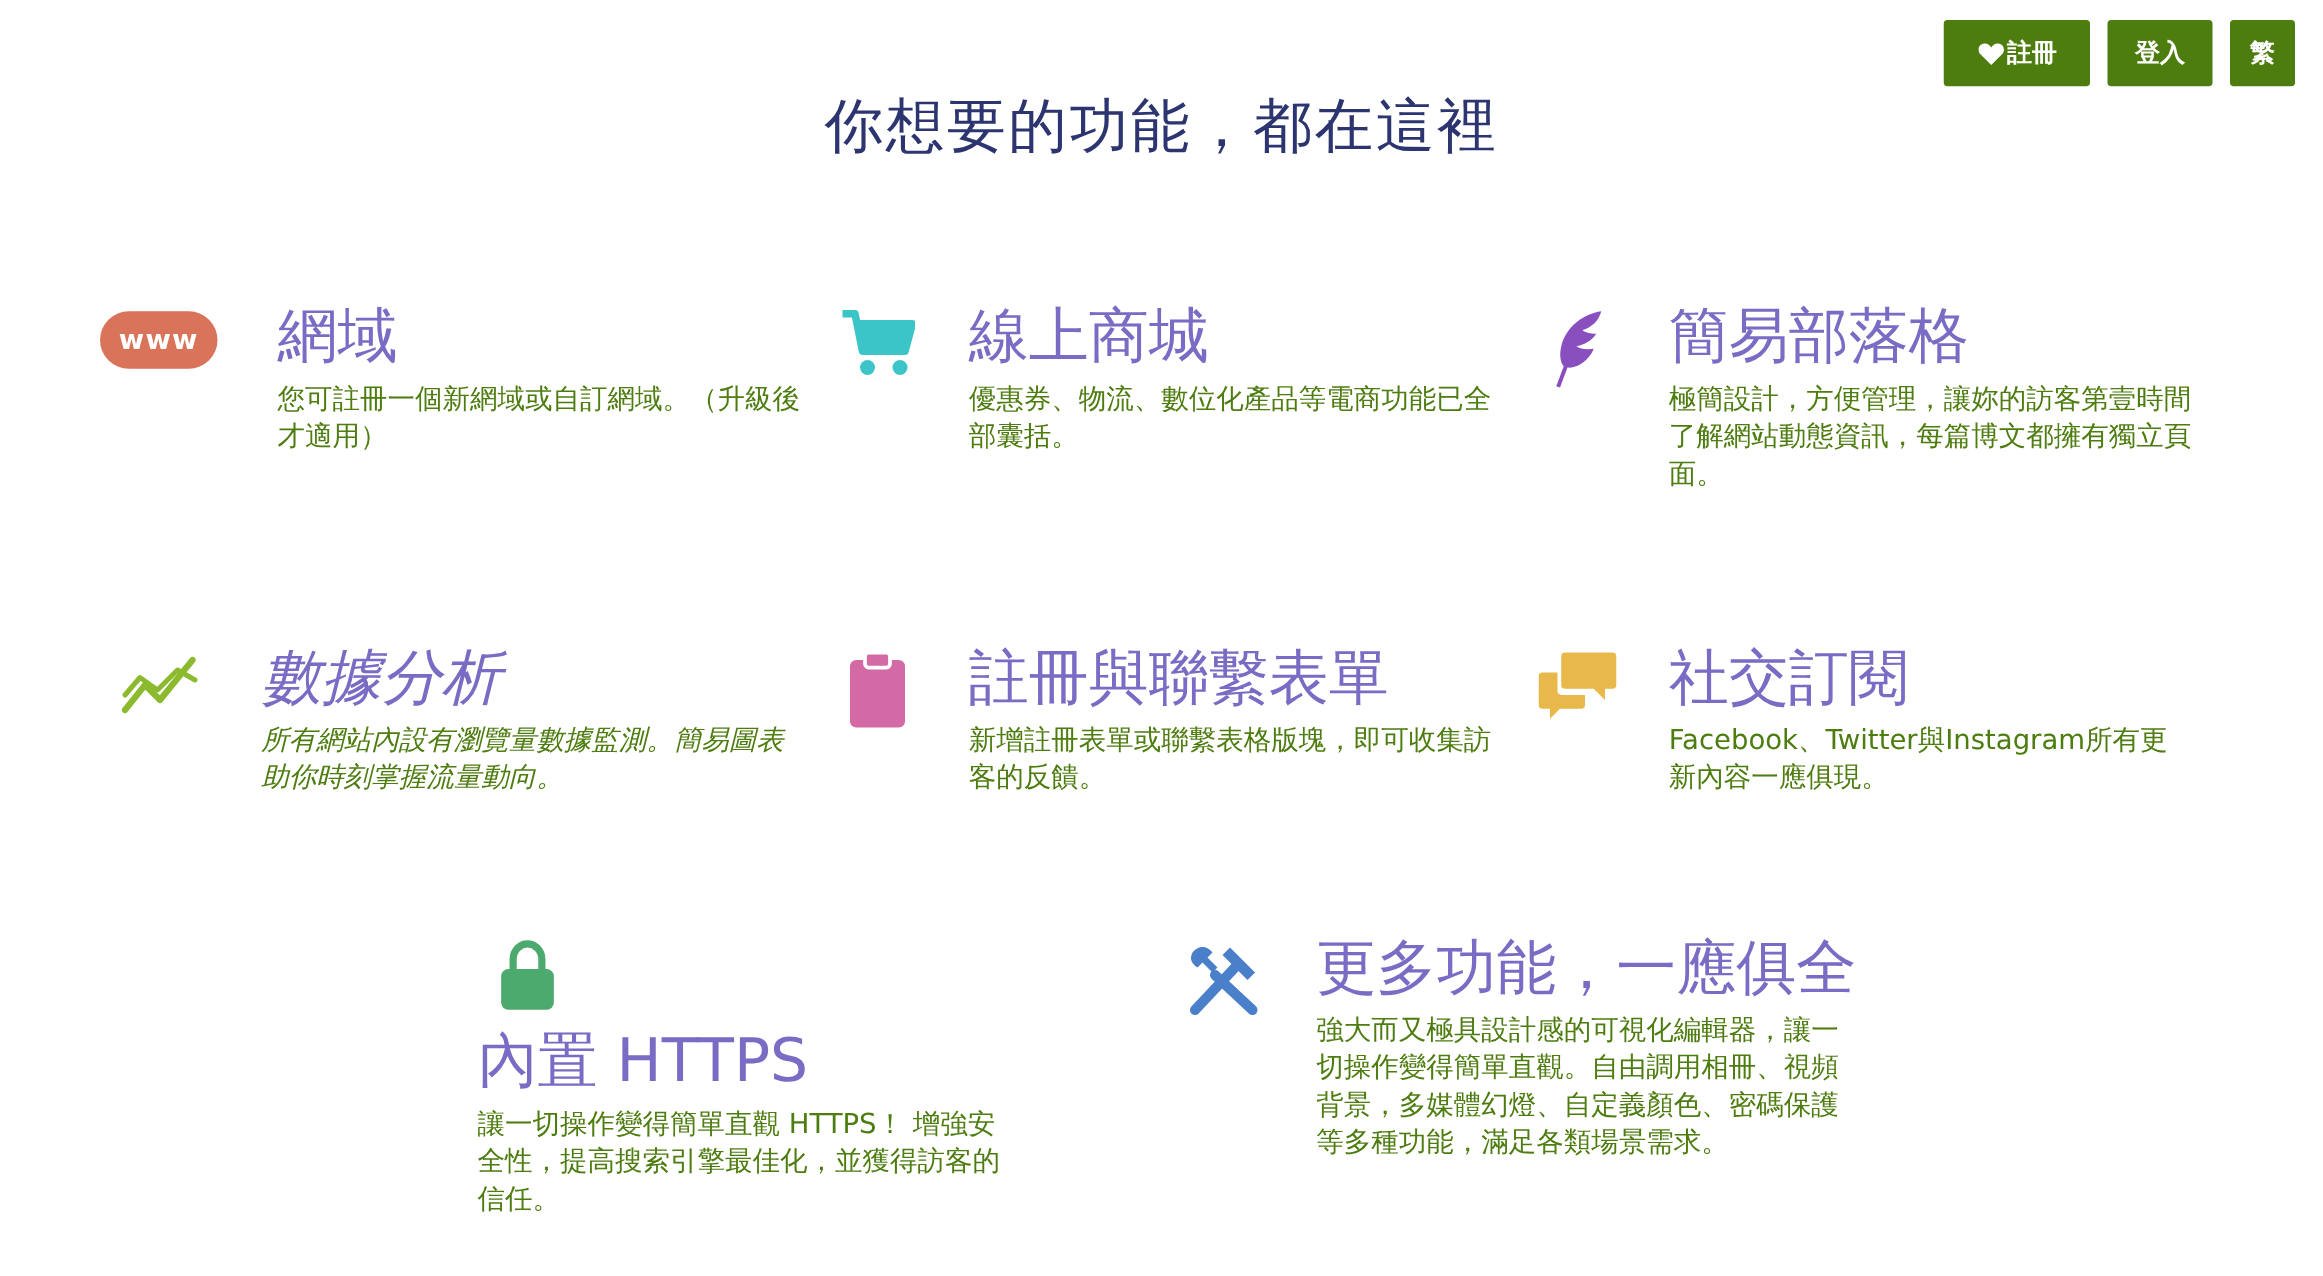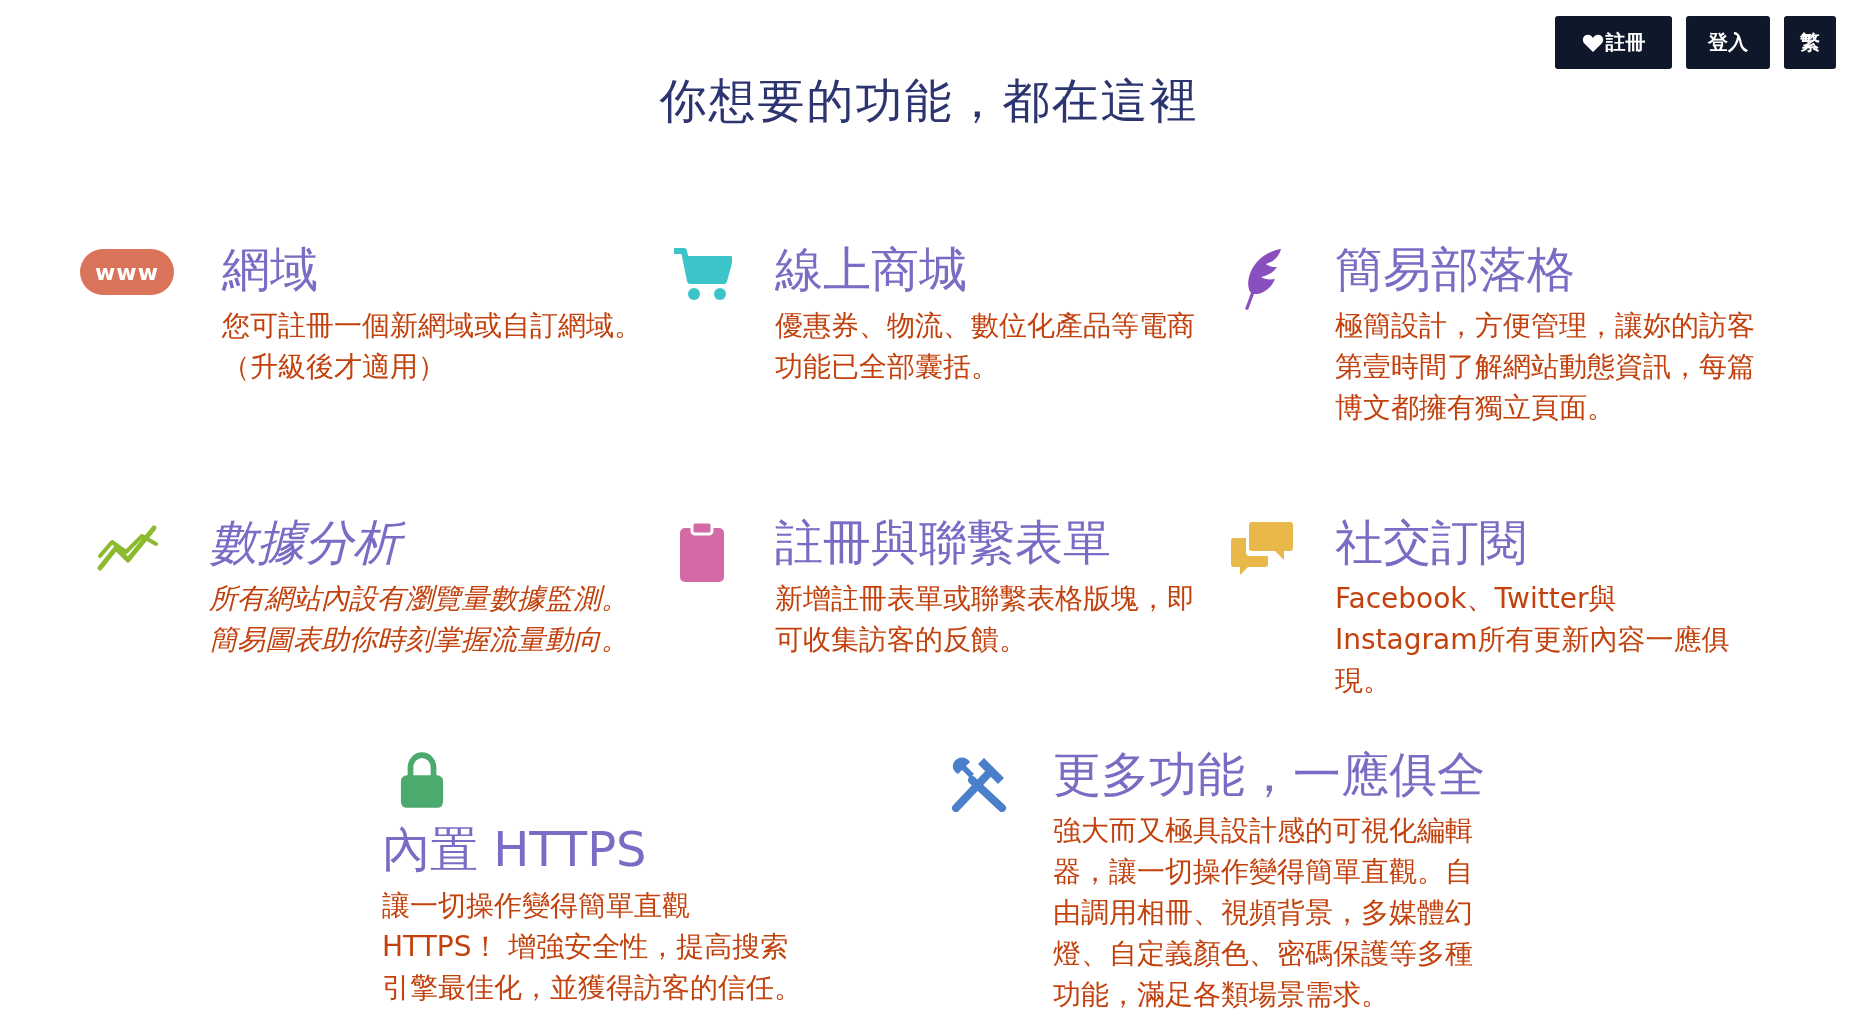--- a/index.html
+++ b/index.html
@@ -14,21 +14,21 @@
 
     
     .top-actions {
       position: absolute;
       top: 16px;
       right: 22px;
       display: flex;
       gap: 14px;
     }
     .top-btn {
-      background: #0f172a;
+      background: #4d7c0f;
       color: #ffffff;
       border: none;
       border-radius: 3px;
       height: 53px;
       font-size: 20px;
       font-weight: bold;
       display: flex;
       align-items: center;
       justify-content: center;
       gap: 2px;
@@ -69,23 +69,23 @@
     .feature .content { width: 420px; }
     .feature .ftitle {
       font-size: 48px;
       color: #7a6cc4;
       line-height: 44px;
       margin-bottom: 14px;
       font-weight: normal;
       white-space: nowrap;
     }
     .feature .fdesc {
-      font-size: 28px;
-      color: #c2410c;
-      line-height: 41px;
+      font-size: 22px;
+      color: #4d7c0f;
+      line-height: 30px;
     }
 
     .www-badge {
       width: 94px;
       height: 46px;
       border-radius: 23px;
       background: #d9735a;
       color: #ffffff;
       font-weight: bold;
       font-size: 22px;

